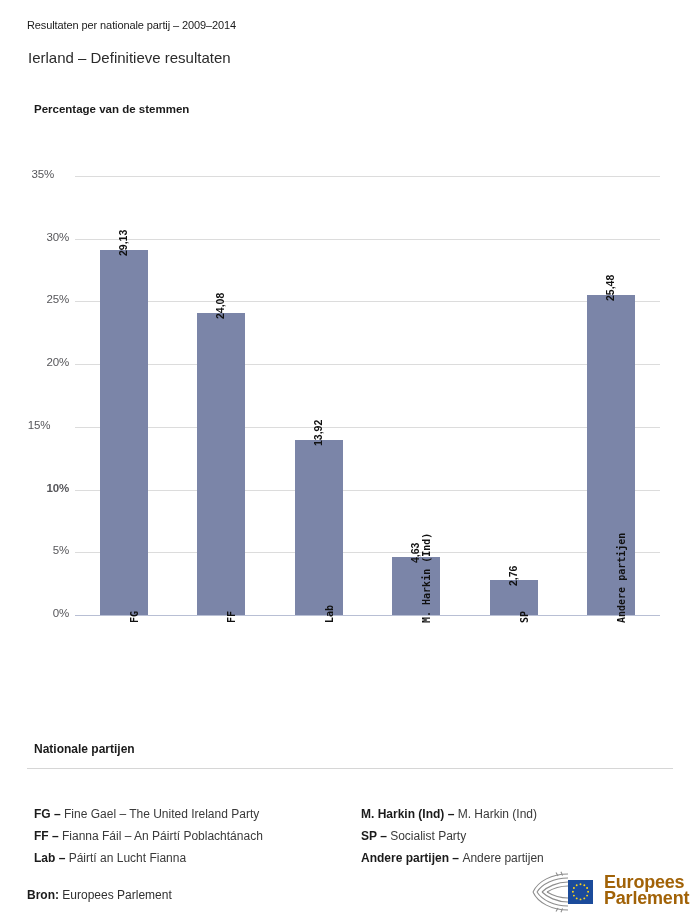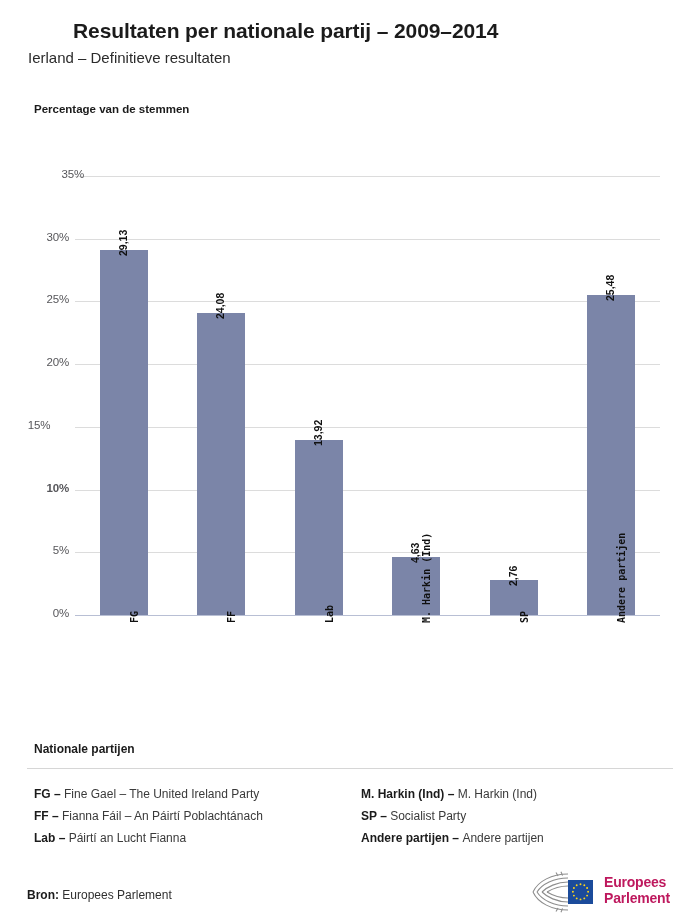--- a/index.html
+++ b/index.html
@@ -14,25 +14,24 @@
     font-family: "Liberation Sans", sans-serif;
     color: #1a1a1a;
     overflow: hidden;
   }
 
   
   #header { position: absolute; left: 0; top: 0; width: 700px; }
   #chart-title {
     position: absolute;
     left: 27px; top: 19px;
-    font-size: 21px;
-    font-weight: bold;
+    font-size: 11px;
+    font-weight: normal;
     letter-spacing: -0.1px;
     color: #1b1b1b;
-    margin-left: 46px;
   }
   #chart-subtitle {
     position: absolute;
     left: 28px; top: 49px;
     font-size: 15px;
     font-weight: normal;
     color: #2b2b2b;
   }
   #axis-caption {
     position: absolute;
@@ -108,21 +107,21 @@
     font-weight: bold;
     color: #1b1b1b;
     text-align: center;
   }
   #legend-divider {
     position: absolute;
     left: 27px; top: 33px;
     width: 646px; height: 1px;
     background: #d6d6d6;
   }
-  .legend-col { position: absolute; top: 48px; }
+  .legend-col { position: absolute; top: 68px; }
   #legend-col-left  { left: 34px; width: 330px; }
   #legend-col-right { left: 361px; width: 330px; }
   .legend-row {
     font-size: 12px;
     color: #2f2f2f;
     line-height: 22px;
     white-space: nowrap;
   }
   .legend-abbr { font-weight: bold; color: #1b1b1b; }
   .legend-dash { color: #1b1b1b; font-weight: bold; }
@@ -140,24 +139,24 @@
   #source-label { font-weight: bold; color: #1b1b1b; }
 
   #ep-logo {
     position: absolute;
     left: 528px; top: -10px;
     width: 160px; height: 48px;
   }
   #ep-logo-text {
     position: absolute;
     left: 76px; top: 4px;
-    font-size: 14px;
+    font-size: 18px;
     font-weight: bold;
     line-height: 16px;
-    color: #be185d;
+    color: #a16207;
     letter-spacing: -0.2px;
   }
 </style>
 </head>
 <body>
 
 <div id="header">
   <div id="chart-title">Resultaten per nationale partij – 2009–2014</div>
   <div id="chart-subtitle">Ierland – Definitieve resultaten</div>
   <div id="axis-caption">Percentage van de stemmen</div>
@@ -191,21 +190,21 @@
       </div>
   </div>
   <div id="yticks">
       <div class="ytick" style="left: 23px; top: 607px;">0%</div>
       <div class="ytick" style="left: 23px; top: 544.286px;">5%</div>
       <div class="ytick" style="left: 23px; top: 481.571px; font-weight: bold;">10%</div>
       <div class="ytick" style="left: 16px; top: 418.857px; text-align: center;">15%</div>
       <div class="ytick" style="left: 23px; top: 356.143px;">20%</div>
       <div class="ytick" style="left: 23px; top: 293.429px;">25%</div>
       <div class="ytick" style="left: 23px; top: 230.714px;">30%</div>
-      <div class="ytick" style="left: 38px; top: 168px;">35%</div>
+      <div class="ytick" style="left: 8px; top: 168px;">35%</div>
     </div>
   <div id="xticks">
       <div class="cat-label" style="left: 129px; top: 623px;">FG</div>
       <div class="cat-label" style="left: 226px; top: 623px;">FF</div>
       <div class="cat-label" style="left: 324px; top: 623px;">Lab</div>
       <div class="cat-label" style="left: 421px; top: 623px;">M. Harkin (Ind)</div>
       <div class="cat-label" style="left: 519px; top: 623px;">SP</div>
       <div class="cat-label" style="left: 616px; top: 623px;">Andere partijen</div>
     </div>
 </div>

